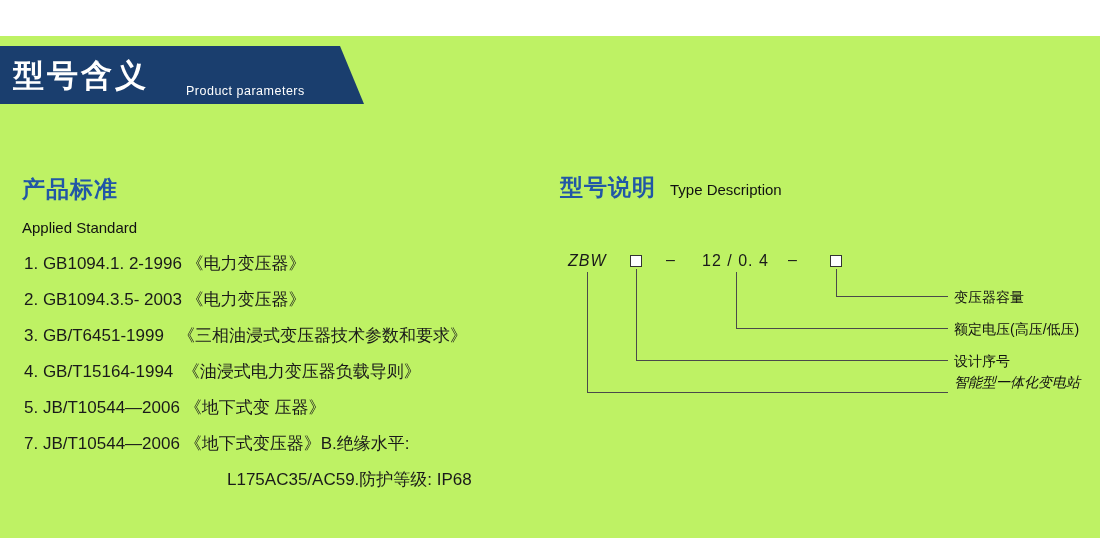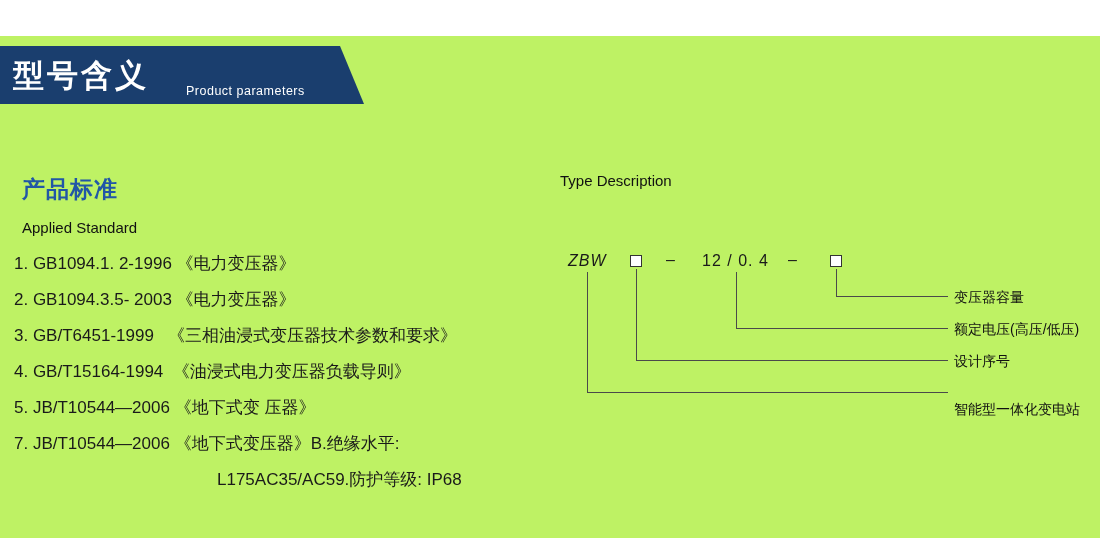--- a/index.html
+++ b/index.html
@@ -25,21 +25,21 @@
   }
 
   
   .section-header { position:absolute; display:flex; align-items:baseline; gap:14px; }
   .section-header .cn { color:#2157a6; font-size:23px; font-weight:bold; letter-spacing:1px; }
   .section-header .en { color:#111; font-size:15px; }
   #std-header { left:22px; top:138px;flex-direction:column; }
   #type-header { left:560px; top:136px; }
 
   
-  .std-list { position:absolute; left:14px; top:210px; color:#1a1a1a; }
+  .std-list { position:absolute; left:24px; top:210px; color:#1a1a1a; }
   .std-item { height:36px; line-height:36px; font-size:17px; white-space:pre; }
   .std-cont  { height:36px; line-height:36px; font-size:17px; padding-left:203px; white-space:pre; }
 
   
   .diagram { position:absolute; left:560px; top:206px; width:540px; height:175px; }
   .diagram .piece { position:absolute; font-size:16px; color:#1a1a1a; letter-spacing:1px; }
   .ph-box {
     position:absolute; width:12px; height:12px;
     border:1px solid #333; background:#fff;
   }
@@ -62,20 +62,21 @@
     <div class="banner-title">型号含义</div>
     <div class="banner-subtitle">Product parameters</div>
   </div>
 
   <div class="section-header" id="std-header">
     <span class="cn">产品标准</span>
     <span class="en">Applied Standard</span>
   </div>
 
   <div class="section-header" id="type-header">
+    <span class="cn">型号说明</span>
     <span class="en">Type Description</span>
   </div>
 
   <div class="std-list">
     <div class="std-item">1. GB1094.1. 2-1996 《电力变压器》</div>
     <div class="std-item">2. GB1094.3.5- 2003 《电力变压器》</div>
     <div class="std-item">3. GB/T6451-1999   《三相油浸式变压器技术参数和要求》</div>
     <div class="std-item">4. GB/T15164-1994  《油浸式电力变压器负载导则》</div>
     <div class="std-item">5. JB/T10544—2006 《地下式变 压器》</div>
     <div class="std-item">7. JB/T10544—2006 《地下式变压器》B.绝缘水平:</div>
@@ -99,18 +100,18 @@
 
     <span class="vline" style="left:76px; top:27px; height:91px;"></span>
     <span class="hline" style="left:76px; top:118px; width:312px;"></span>
 
     <span class="vline" style="left:27px; top:30px; height:120px;"></span>
     <span class="hline" style="left:27px; top:150px; width:361px;"></span>
 
     <span class="dlabel" style="top:47px;">变压器容量</span>
     <span class="dlabel" style="top:79px;">额定电压(高压/低压)</span>
     <span class="dlabel" style="top:111px;">设计序号</span>
-    <span class="dlabel" style="top:159px;">智能型一体化变电站</span>
+    <span class="dlabel" style="top:132px;font-style:italic;">智能型一体化变电站</span>
   </div>
 
   <div class="footer-bar"></div>
 
 </div>
 
 </body></html>

